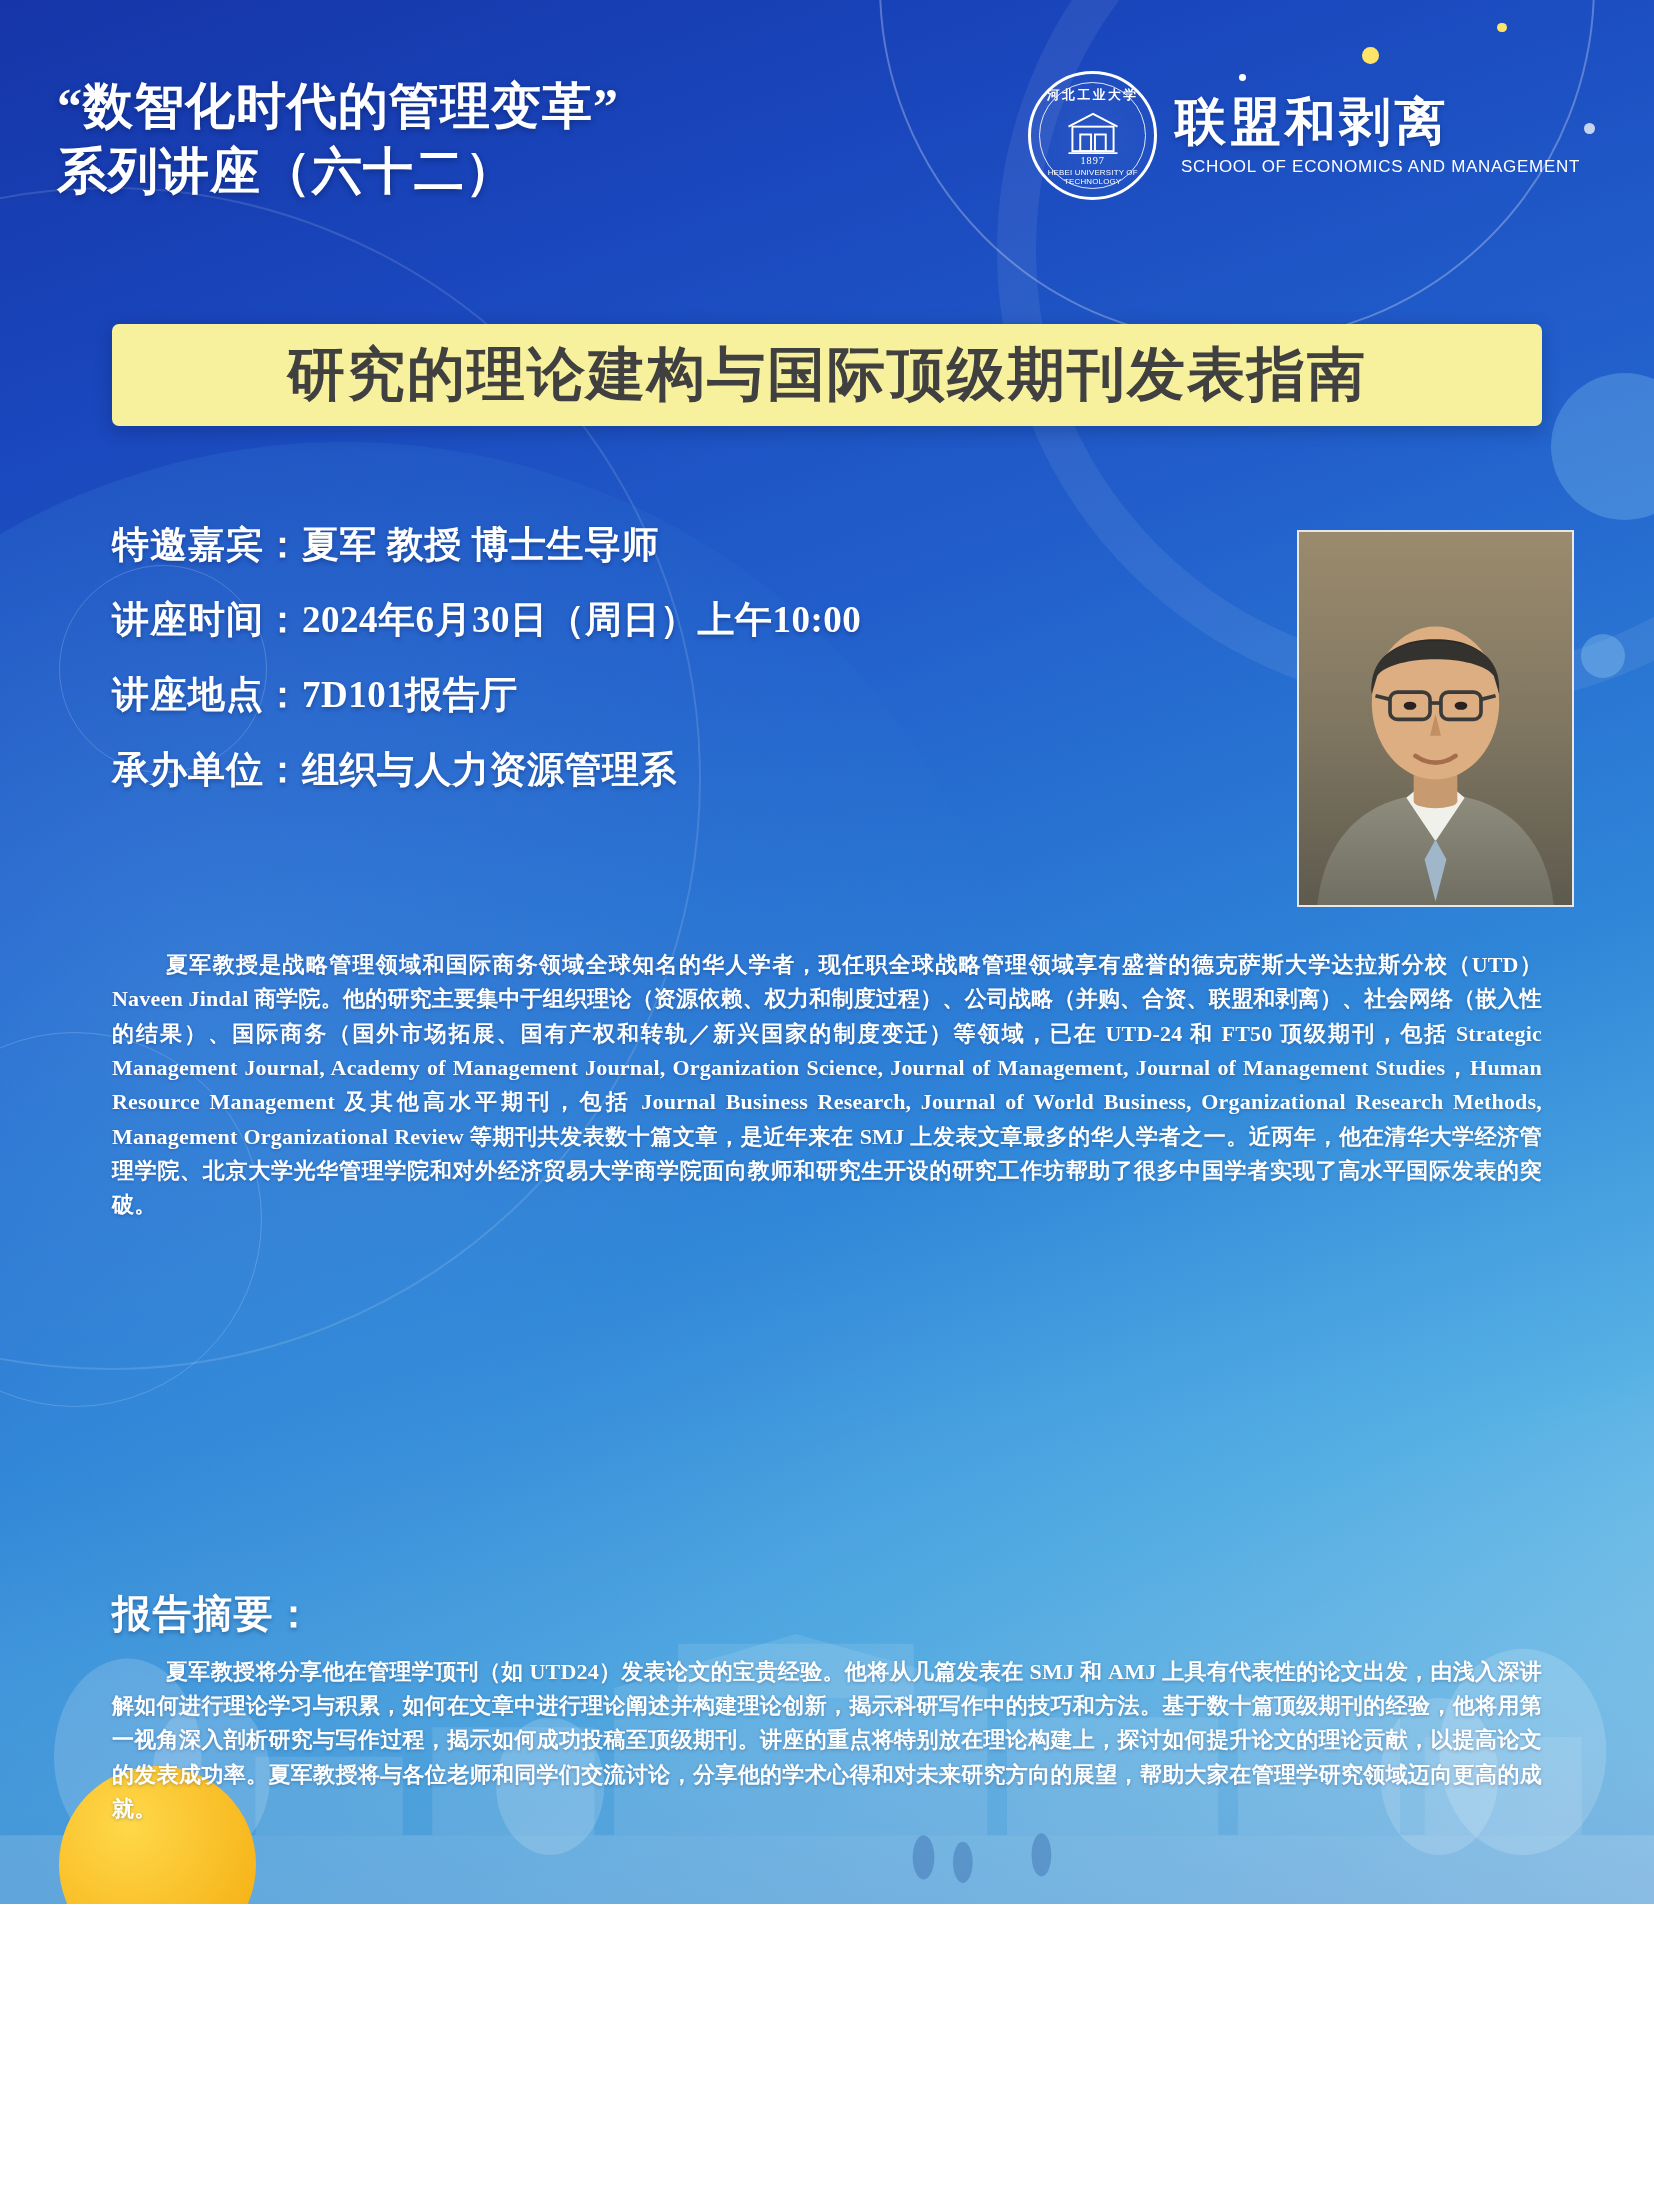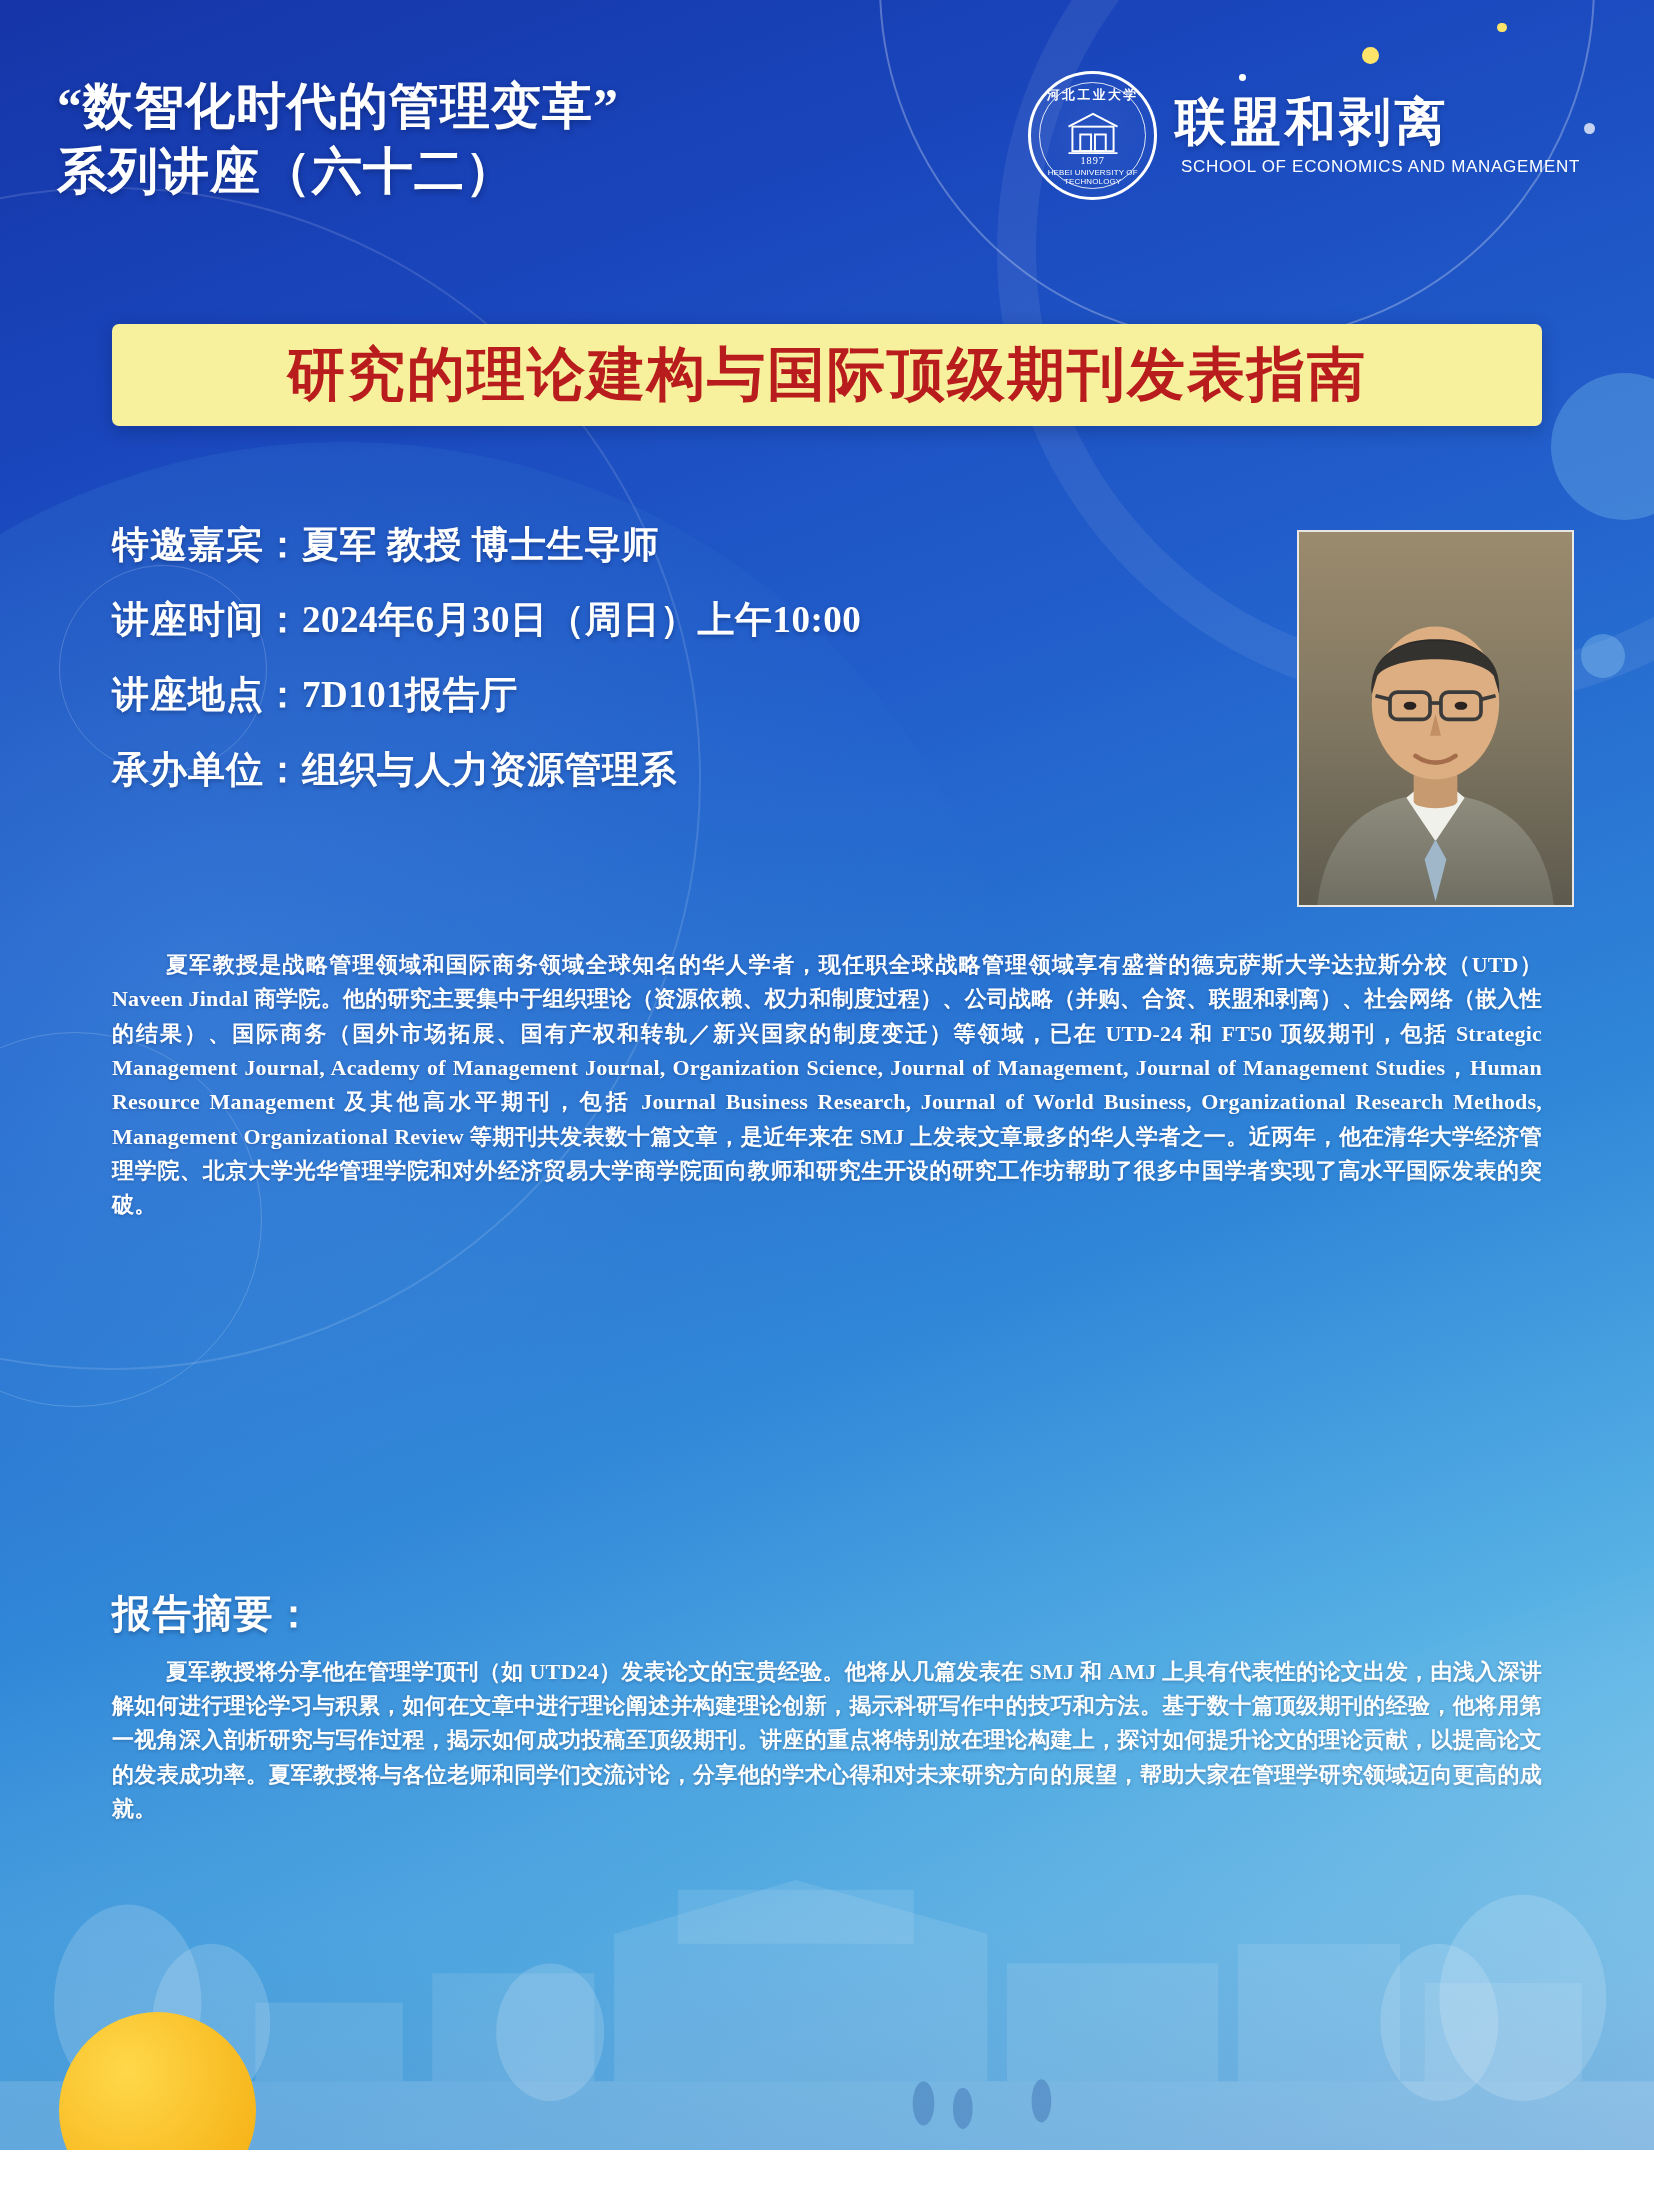--- a/index.html
+++ b/index.html
@@ -9,21 +9,21 @@
   body {
     width: 1654px;
     height: 2205px;
     font-family: "Liberation Serif", "DejaVu Serif", serif;
     overflow: hidden;
   }
 
   #poster {
     position: relative;
     width: 1654px;
-    height: 2150px;
+    height: 1904px;
     background: linear-gradient(160deg, #1535a8 0%, #1a47bd 18%, #2260cc 38%, #2f86d8 60%, #56b0e4 78%, #8fd0ee 92%, #bfe4f5 100%);
     overflow: hidden;
     color: #ffffff;
   }
 
   
   .deco {
     position: absolute;
     pointer-events: none;
   }
@@ -210,21 +210,21 @@
     width: 1430px;
     height: 102px;
     background: #f7f09c;
     border-radius: 6.9px;
     display: flex;
     align-items: center;
     justify-content: center;
     box-shadow: 0 4.9px 16.7px rgba(0,20,70,0.28);
   }
   .banner-text {
-    color: #b91c1c;
+    color: #404040;
     font-weight: bold;
     font-size: 58px;
     letter-spacing: 2px;
     white-space: nowrap;
   }
 
   
   .info {
     position: absolute;
     left: 112px;

